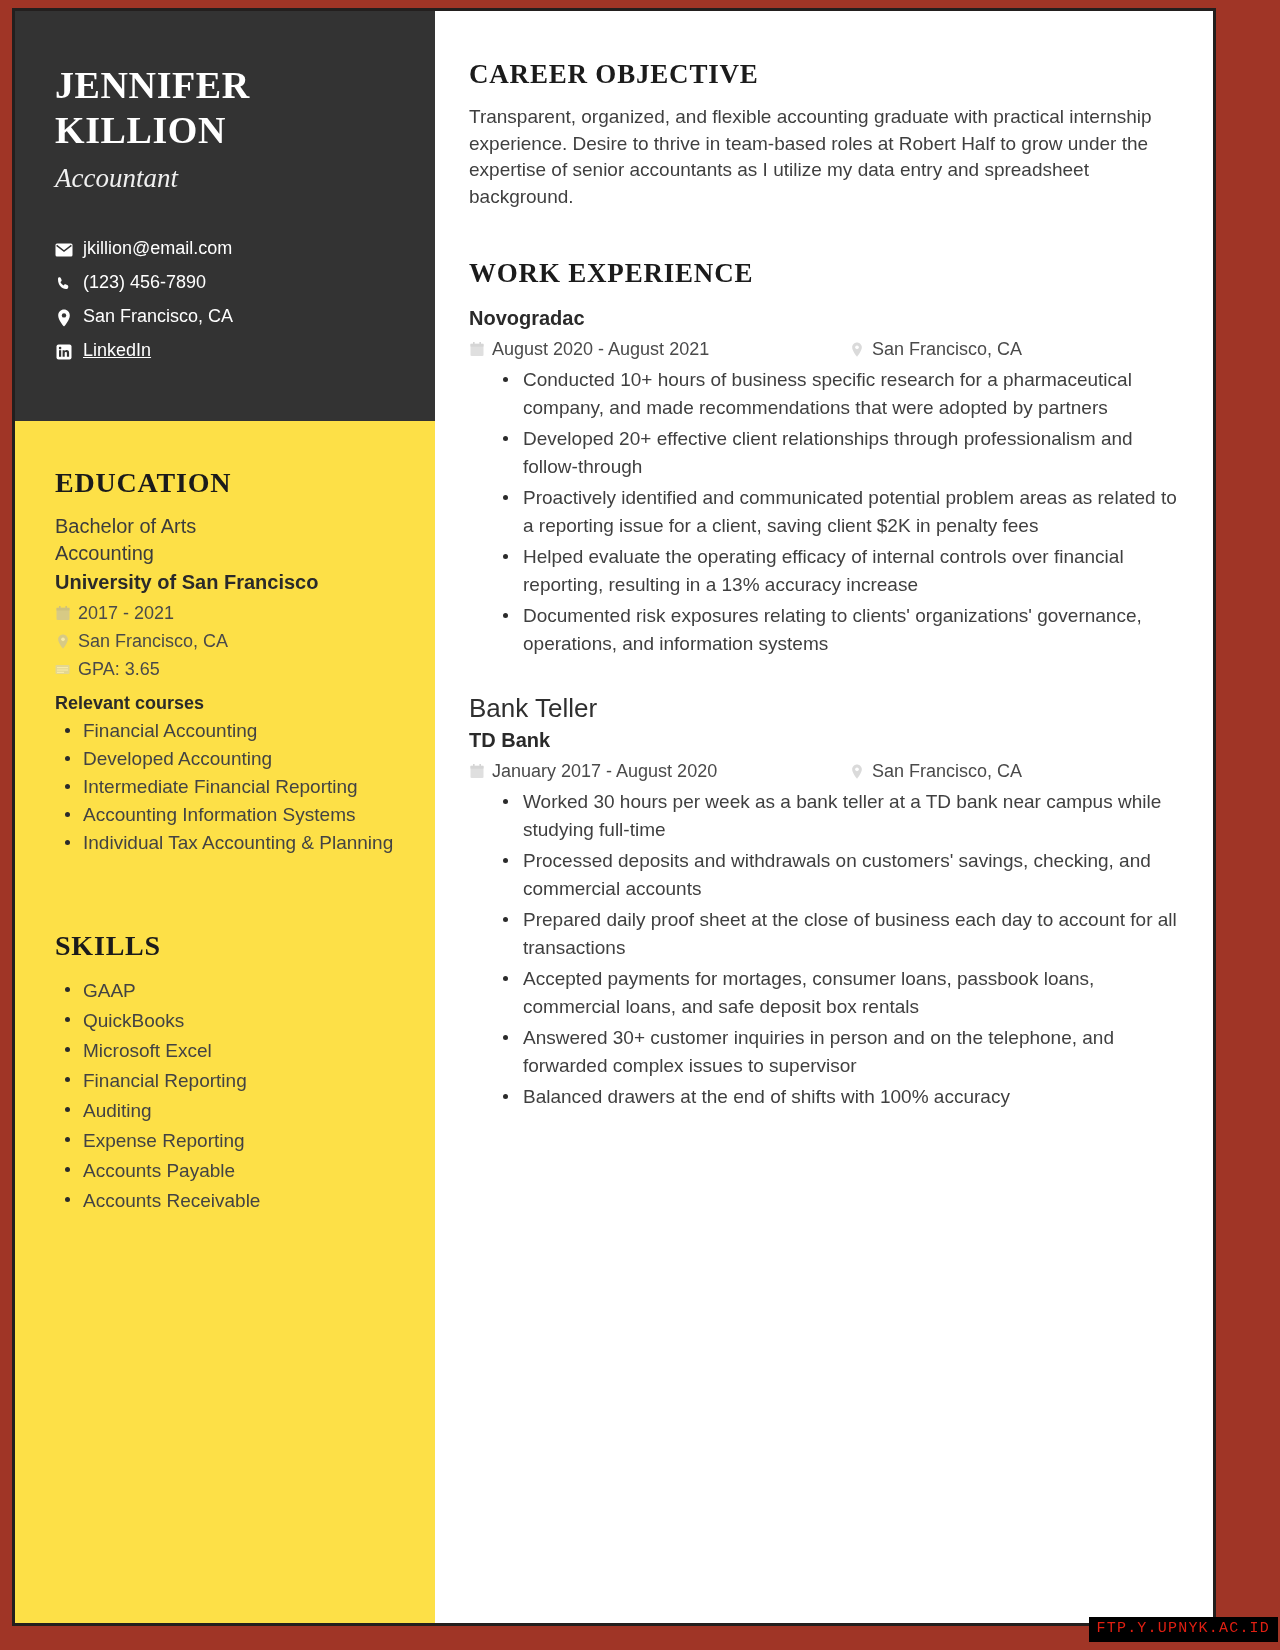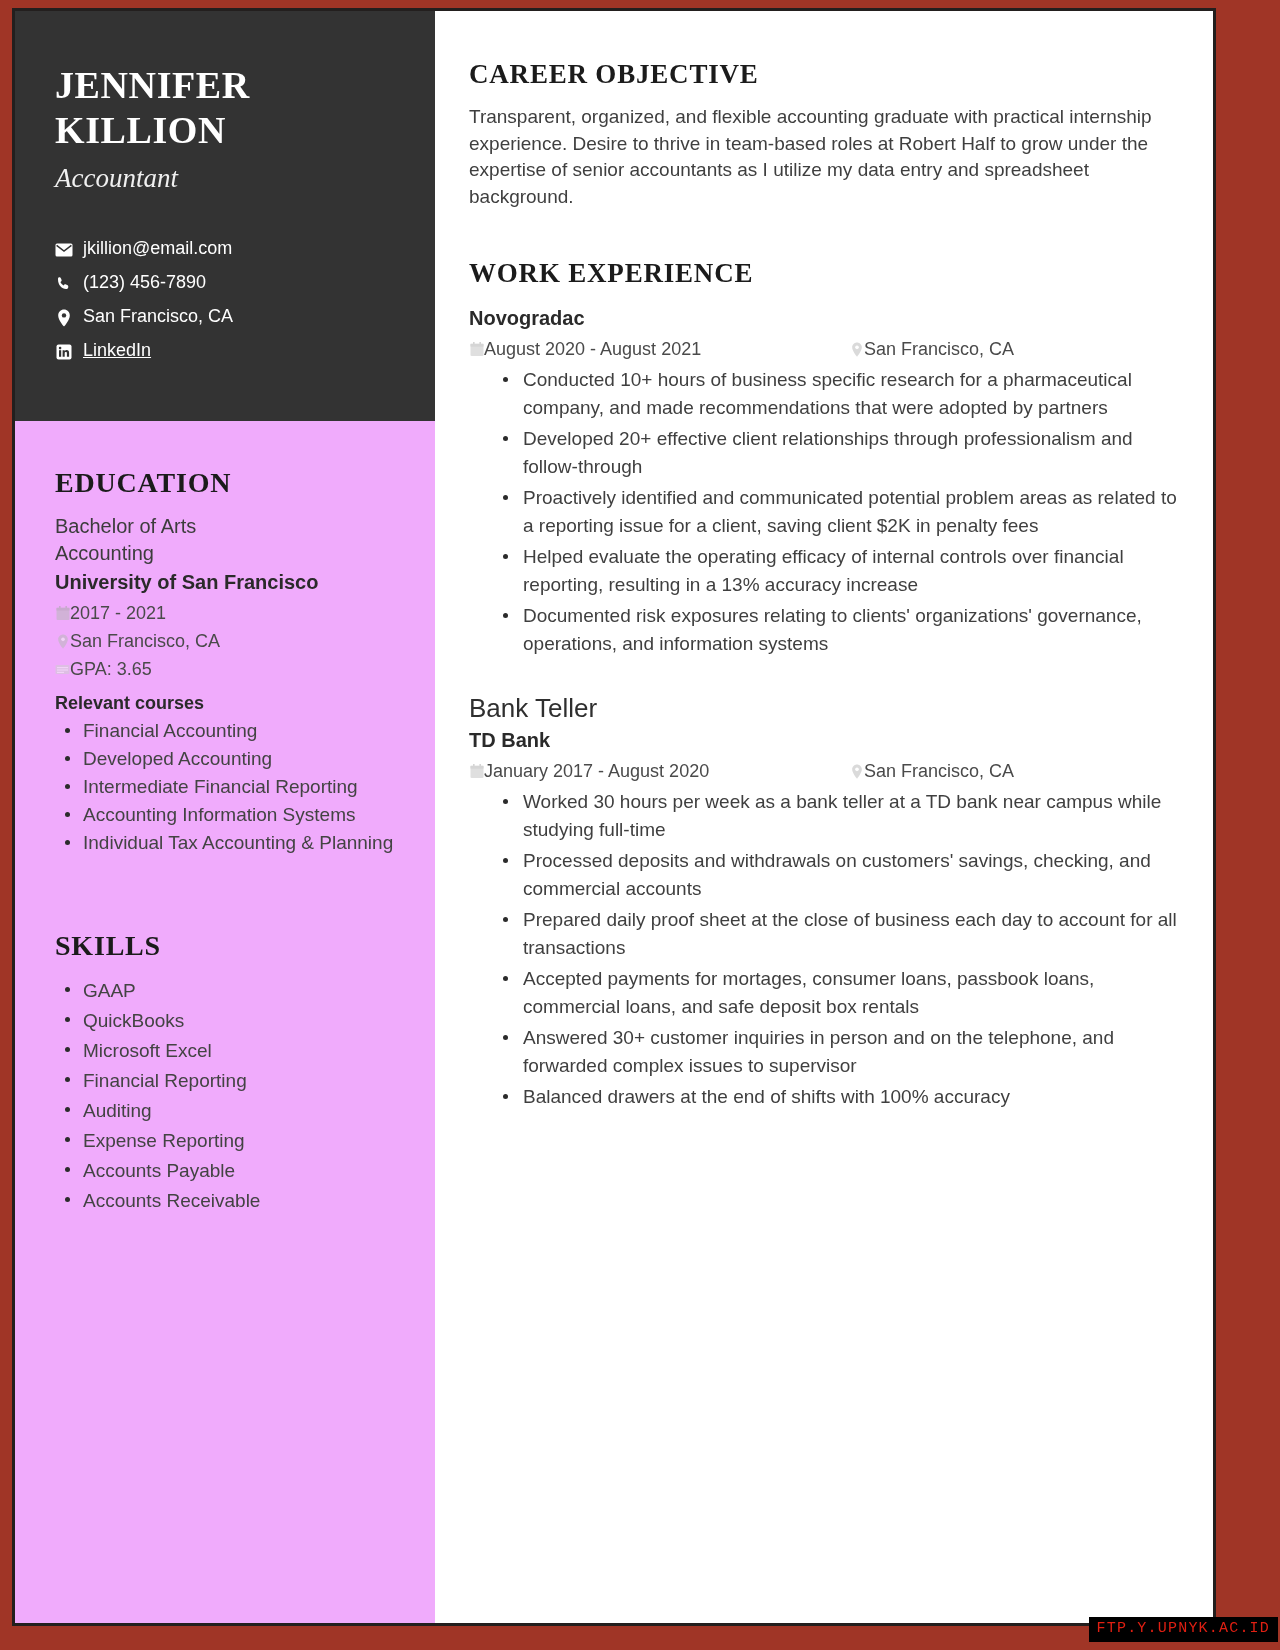--- a/index.html
+++ b/index.html
@@ -24,21 +24,21 @@
     background: #ffffff;
     border: 3px solid #231f1e;
     display: flex;
     align-items: stretch;
     overflow: hidden;
   }
   
   .sidebar {
     width: 420px;
     flex: 0 0 420px;
-    background: #f0abfc;
+    background: #fde047;
     position: relative;
   }
   .sidebar-header {
     background: #333333;
     height: 410px;
     padding: 52px 40px 0 40px;
     color: #ffffff;
   }
   .name {
     font-family: "Liberation Serif", serif;
@@ -91,21 +91,21 @@
   .edu-school {
     font-size: 20px;
     font-weight: bold;
     line-height: 30px;
     color: #2a2a2a;
     margin-bottom: 2px;
   }
   .meta-row {
     display: flex;
     align-items: center;
-    gap: 0;
+    gap: 8px;
     font-size: 18px;
     line-height: 28px;
     color: #4a4a4a;
   }
   .meta-row .ico {
     width: 15px; height: 16px; flex: 0 0 15px;
     display: flex; align-items: center; justify-content: center;
     opacity: 0.55;
   }
   .sub-head {

